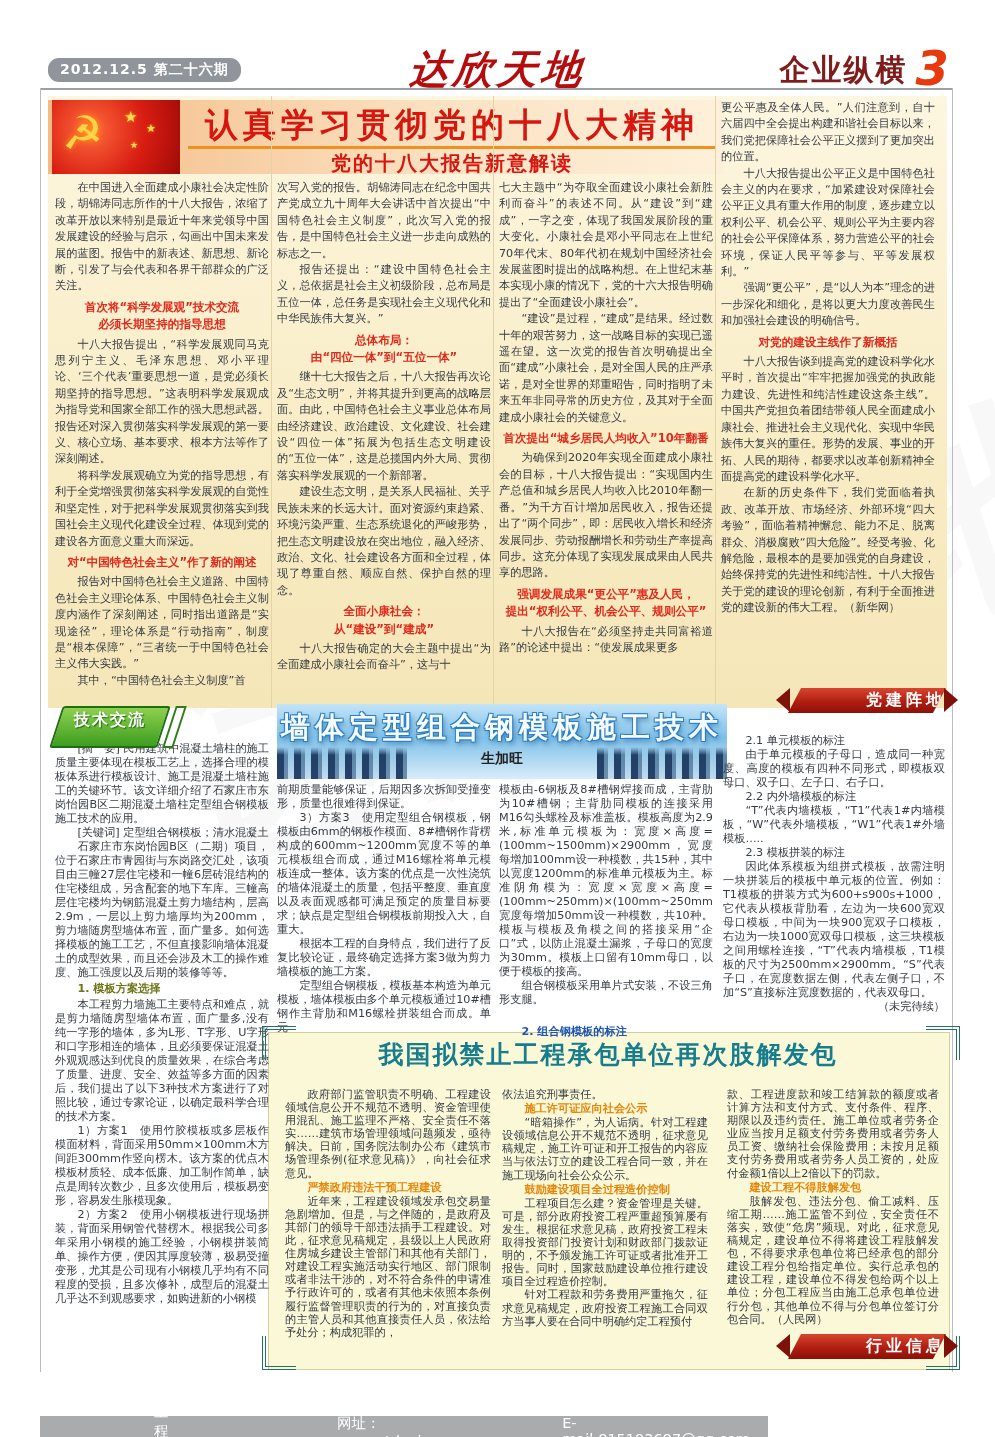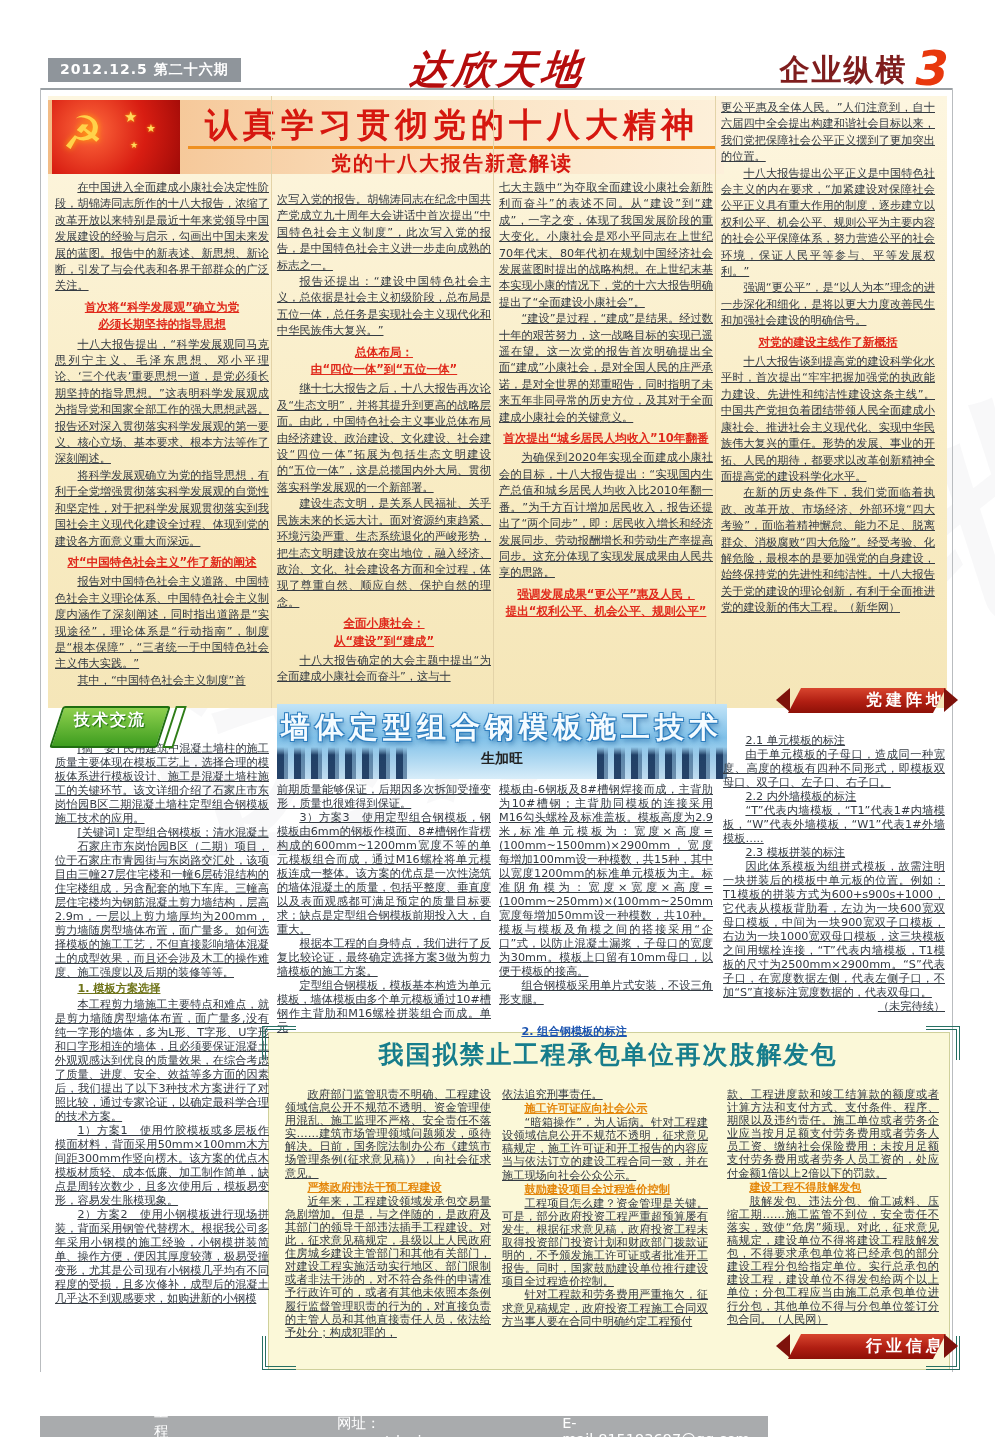--- a/index.html
+++ b/index.html
@@ -4,21 +4,21 @@
 <style>
   html,body{margin:0;padding:0;background:#fff;}
   .page{position:relative;width:995px;height:1437px;background:#fff;overflow:hidden;
         font-family:"DejaVu Sans","Liberation Sans",sans-serif;color:#343b43;}
   
   .rule-top{position:absolute;left:40px;top:88px;width:913px;height:2px;background:#9aa0a4;}
   .frame-left{position:absolute;left:40px;top:88px;width:1px;height:1284px;background:#b9bcbf;}
   .frame-right{position:absolute;left:952px;top:88px;width:1px;height:1284px;background:#b9bcbf;}
   
   .date-box{position:absolute;left:48px;top:58px;padding:3px 12px;background:#8f959b;color:#fff;
-            font-size:14px;font-weight:bold;border-radius:0;letter-spacing:1px;}
+            font-size:14px;font-weight:bold;border-radius:11px;letter-spacing:1px;}
   .masthead{position:absolute;left:0;right:0;top:42px;text-align:center;
             font-family:"DejaVu Serif","Liberation Serif",serif;font-style:italic;font-weight:bold;
             font-size:40px;color:#b50d0d;letter-spacing:4px;transform:skewX(-6deg);}
   .section-label{position:absolute;right:46px;top:46px;display:flex;align-items:flex-end;gap:8px;}
   .section-label .sec{font-size:30px;font-weight:bold;color:#7f1d1d;letter-spacing:2px;line-height:40px;margin-left:34px;}
   .section-label .pagenum{font-size:48px;font-weight:bold;color:#e8380d;line-height:44px;font-style:italic;}
   
   .lead-bg{position:absolute;left:48px;top:96px;width:899px;height:612px;
            background:linear-gradient(180deg,#fdf6e0 0%,#f9edc6 55%,#f5e6b8 100%);}
   .lead-banner{position:absolute;left:48px;top:100px;width:676px;height:74px;
@@ -33,31 +33,31 @@
   .emblem .s3{left:78px;top:40px;font-size:9px;}
   .lead-title{position:absolute;left:182px;top:103px;width:540px;margin:0;text-align:center;
               font-size:33px;font-weight:bold;color:#d6170f;letter-spacing:5px;}
   .lead-rule{position:absolute;left:188px;top:146px;width:528px;height:3px;background:#ef9020;}
   .lead-subtitle{position:absolute;left:182px;top:150px;width:540px;margin:0;text-align:center;
               font-size:20px;font-weight:bold;color:#d6170f;letter-spacing:2px;}
   .vdiv{position:absolute;top:96px;width:1px;height:612px;background:#e3d3a8;}
   .d1{left:271px;} .d2{left:493px;} .d3{left:715px;}
   
   .col{position:absolute;overflow:hidden;z-index:2;}
-  .col p{margin:0;text-decoration:underline;}
+  .col p{margin:0;}
   .blk-p{text-indent:2em;text-align:justify;}
   .blk-pc{text-indent:0;text-align:justify;}
   .blk-hr{color:#e02a1c;font-weight:bold;text-align:center;margin:4px 0 3px 0 !important;
           white-space:pre-line;font-size:11.6px;line-height:1.5;}
   .blk-ho{color:#e4860a;font-weight:bold;text-indent:2em;margin:1px 0 !important;}
   .blk-hb{color:#1d55b0;font-weight:bold;text-indent:2em;margin:18px 0 !important;}
   .blk-hg{color:#6f7419;font-weight:bold;text-indent:2em;margin:2px 0 !important;}
   .blk-end{text-align:right;}
   .lead-col{width:214px;font-size:11.2px;line-height:16.4px;}
-  .lc1{left:55px;top:180px;height:512px;} .lc2{left:277px;top:180px;height:512px;margin-top:12px;}
+  .lc1{left:55px;top:180px;height:512px;} .lc2{left:277px;top:180px;height:512px;}
   .lc3{left:499px;top:180px;height:512px;} .lc4{left:721px;top:100px;height:586px;}
   .tech-col{width:214px;font-size:11.2px;line-height:14px;}
   .tcl{left:55px;top:742px;height:613px;}
   .tc2{left:277px;top:783px;height:258px;}
   .tc3{left:499px;top:783px;height:258px;}
   .tc4{left:723px;top:734px;width:222px;height:298px;}
   .ind-col{width:206px;font-size:11.2px;line-height:13.1px;}
   .ic1{left:285px;top:1088px;height:272px;} .ic2{left:502px;top:1088px;height:272px;}
   .ic3{left:727px;top:1088px;width:212px;height:272px;}
   
@@ -136,21 +136,21 @@
       <span class="star s3">★</span>
     </div>
     <h1 class="lead-title">认真学习贯彻党的十八大精神</h1>
     <div class="lead-rule"></div>
     <h2 class="lead-subtitle">党的十八大报告新意解读</h2>
     <div class="vdiv d1"></div>
     <div class="vdiv d2"></div>
     <div class="vdiv d3"></div>
     <div class="col lead-col lc1">
         <p class="blk-p">在中国进入全面建成小康社会决定性阶段，胡锦涛同志所作的十八大报告，浓缩了改革开放以来特别是最近十年来党领导中国发展建设的经验与启示，勾画出中国未来发展的蓝图。报告中的新表述、新思想、新论断，引发了与会代表和各界干部群众的广泛关注。</p>
-        <p class="blk-hr">首次将“科学发展观”确立为党
+        <p class="blk-hr">首次将“科学发展观”技术交流
 必须长期坚持的指导思想</p>
         <p class="blk-p">十八大报告提出，“科学发展观同马克思列宁主义、毛泽东思想、邓小平理论、‘三个代表’重要思想一道，是党必须长期坚持的指导思想。”这表明科学发展观成为指导党和国家全部工作的强大思想武器。报告还对深入贯彻落实科学发展观的第一要义、核心立场、基本要求、根本方法等作了深刻阐述。</p>
         <p class="blk-p">将科学发展观确立为党的指导思想，有利于全党增强贯彻落实科学发展观的自觉性和坚定性，对于把科学发展观贯彻落实到我国社会主义现代化建设全过程、体现到党的建设各方面意义重大而深远。</p>
         <p class="blk-hr">对“中国特色社会主义”作了新的阐述</p>
         <p class="blk-p">报告对中国特色社会主义道路、中国特色社会主义理论体系、中国特色社会主义制度内涵作了深刻阐述，同时指出道路是“实现途径”，理论体系是“行动指南”，制度是“根本保障”，“三者统一于中国特色社会主义伟大实践。”</p>
         <p class="blk-p">其中，“中国特色社会主义制度”首</p>
       </div>
     <div class="col lead-col lc2">
         <p class="blk-pc">次写入党的报告。胡锦涛同志在纪念中国共产党成立九十周年大会讲话中首次提出“中国特色社会主义制度”，此次写入党的报告，是中国特色社会主义进一步走向成熟的标志之一。</p>
         <p class="blk-p">报告还提出：“建设中国特色社会主义，总依据是社会主义初级阶段，总布局是五位一体，总任务是实现社会主义现代化和中华民族伟大复兴。”</p>
@@ -162,20 +162,21 @@
 从“建设”到“建成”</p>
         <p class="blk-p">十八大报告确定的大会主题中提出“为全面建成小康社会而奋斗”，这与十</p>
       </div>
     <div class="col lead-col lc3">
         <p class="blk-pc">七大主题中“为夺取全面建设小康社会新胜利而奋斗”的表述不同。从“建设”到“建成”，一字之变，体现了我国发展阶段的重大变化。小康社会是邓小平同志在上世纪70年代末、80年代初在规划中国经济社会发展蓝图时提出的战略构想。在上世纪末基本实现小康的情况下，党的十六大报告明确提出了“全面建设小康社会”。</p>
         <p class="blk-p">“建设”是过程，“建成”是结果。经过数十年的艰苦努力，这一战略目标的实现已遥遥在望。这一次党的报告首次明确提出全面“建成”小康社会，是对全国人民的庄严承诺，是对全世界的郑重昭告，同时指明了未来五年非同寻常的历史方位，及其对于全面建成小康社会的关键意义。</p>
         <p class="blk-hr">首次提出“城乡居民人均收入”10年翻番</p>
         <p class="blk-p">为确保到2020年实现全面建成小康社会的目标，十八大报告提出：“实现国内生产总值和城乡居民人均收入比2010年翻一番。”为千方百计增加居民收入，报告还提出了“两个同步”，即：居民收入增长和经济发展同步、劳动报酬增长和劳动生产率提高同步。这充分体现了实现发展成果由人民共享的思路。</p>
         <p class="blk-hr">强调发展成果“更公平”惠及人民，
 提出“权利公平、机会公平、规则公平”</p>
+        <p class="blk-p">十八大报告在“必须坚持走共同富裕道路”的论述中提出：“使发展成果更多</p>
       </div>
     <div class="col lead-col lc4">
         <p class="blk-pc">更公平惠及全体人民。”人们注意到，自十六届四中全会提出构建和谐社会目标以来，我们党把保障社会公平正义摆到了更加突出的位置。</p>
         <p class="blk-p">十八大报告提出公平正义是中国特色社会主义的内在要求，“加紧建设对保障社会公平正义具有重大作用的制度，逐步建立以权利公平、机会公平、规则公平为主要内容的社会公平保障体系，努力营造公平的社会环境，保证人民平等参与、平等发展权利。”</p>
         <p class="blk-p">强调“更公平”，是“以人为本”理念的进一步深化和细化，是将以更大力度改善民生和加强社会建设的明确信号。</p>
         <p class="blk-hr">对党的建设主线作了新概括</p>
         <p class="blk-p">十八大报告谈到提高党的建设科学化水平时，首次提出“牢牢把握加强党的执政能力建设、先进性和纯洁性建设这条主线”。中国共产党担负着团结带领人民全面建成小康社会、推进社会主义现代化、实现中华民族伟大复兴的重任。形势的发展、事业的开拓、人民的期待，都要求以改革创新精神全面提高党的建设科学化水平。</p>
         <p class="blk-p">在新的历史条件下，我们党面临着执政、改革开放、市场经济、外部环境“四大考验”，面临着精神懈怠、能力不足、脱离群众、消极腐败“四大危险”。经受考验、化解危险，最根本的是要加强党的自身建设，始终保持党的先进性和纯洁性。十八大报告关于党的建设的理论创新，有利于全面推进党的建设新的伟大工程。（新华网）</p>
       </div>
     <div class="ribbon rb-dj">

